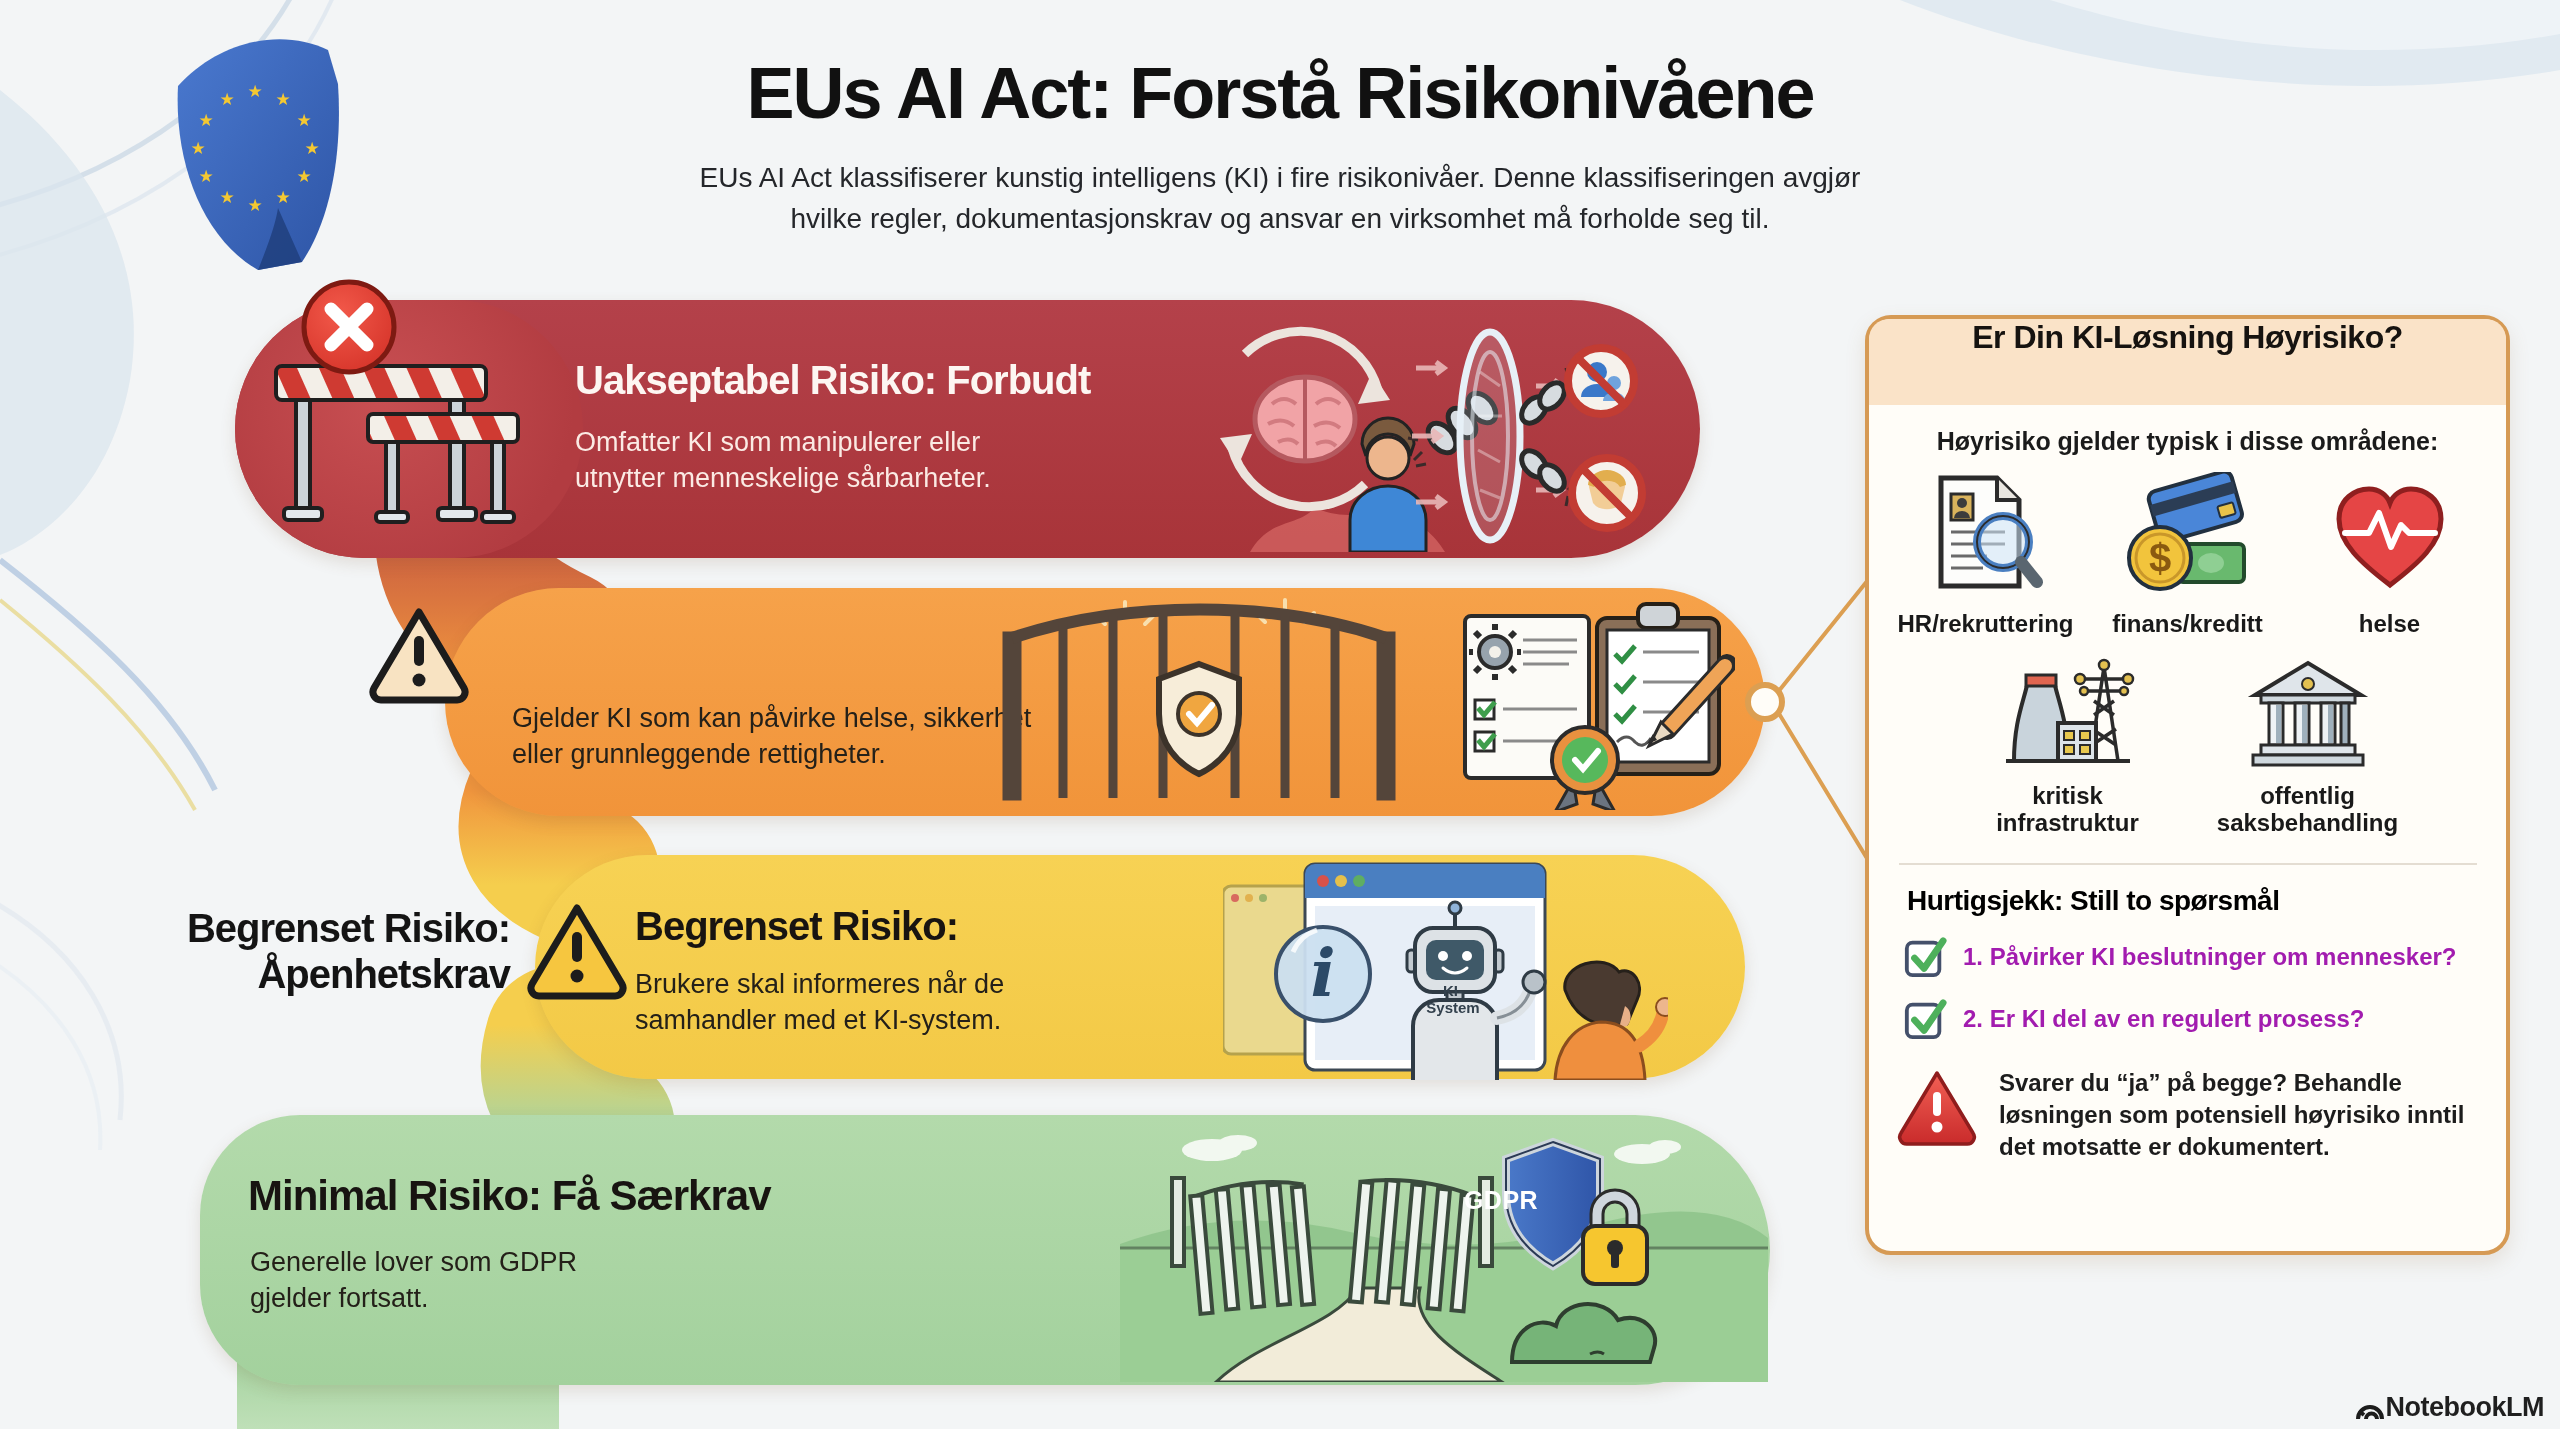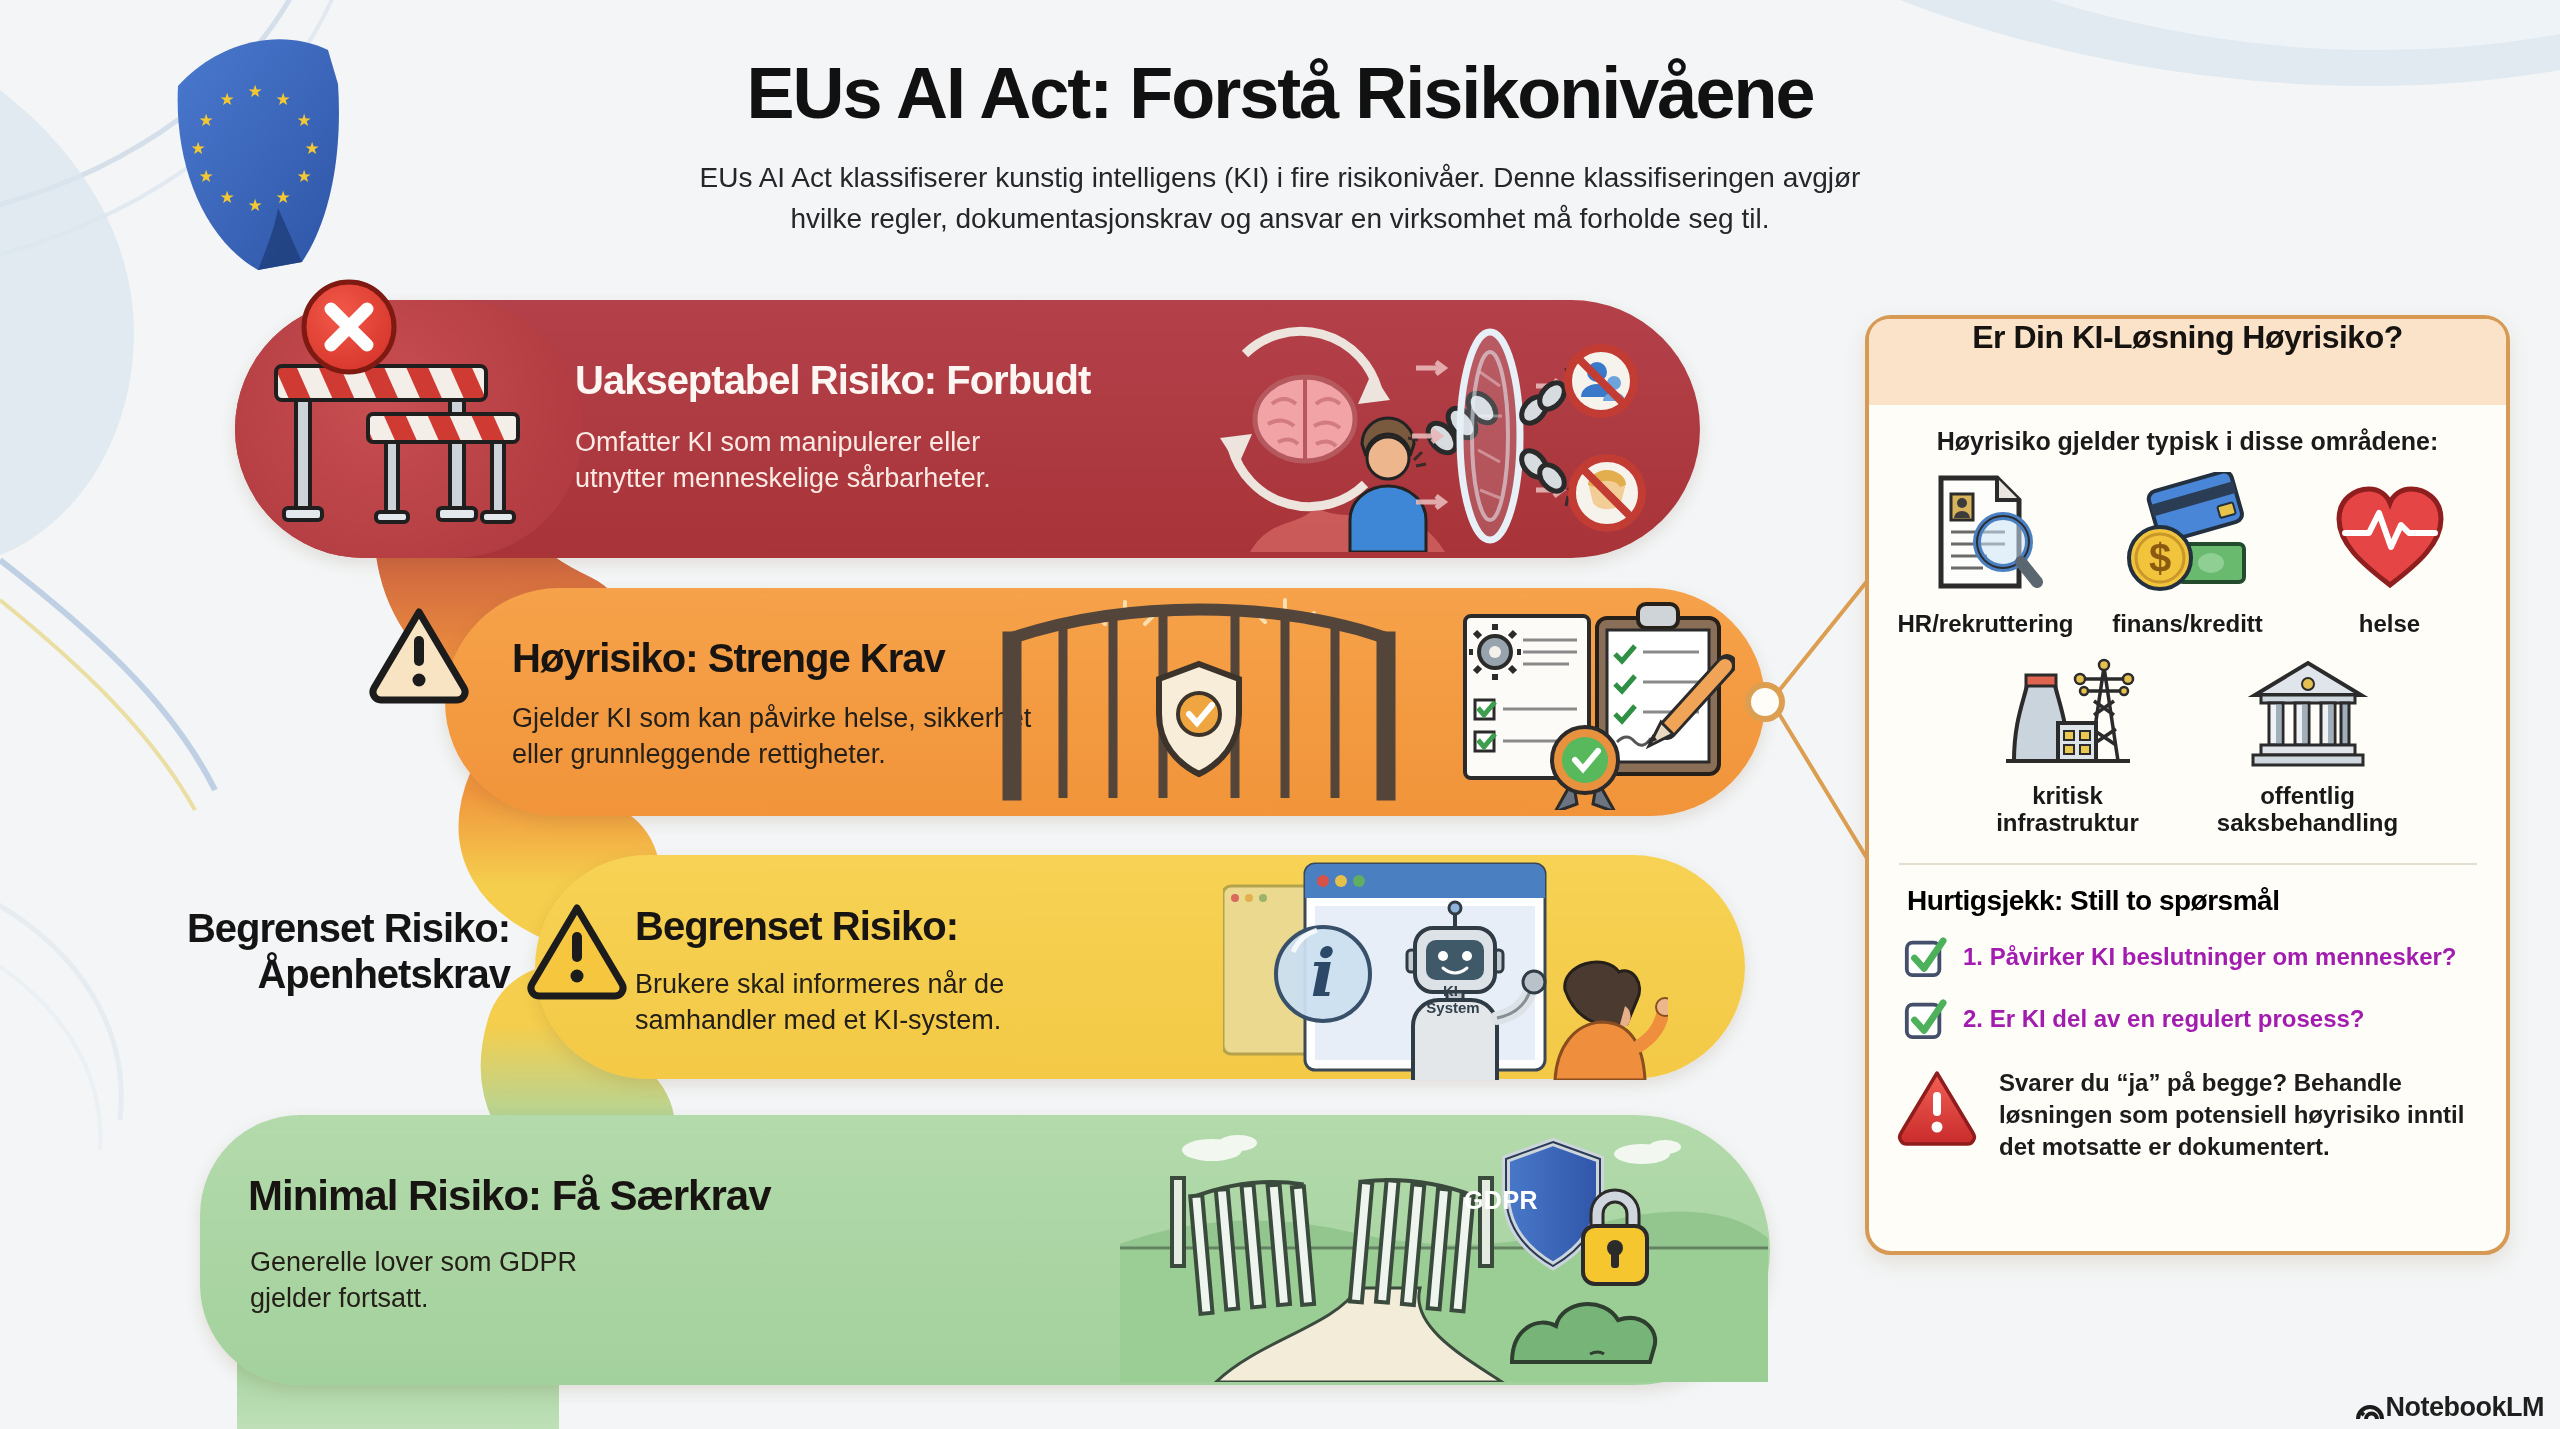--- a/index.html
+++ b/index.html
@@ -246,21 +246,20 @@
   </svg>
 
   <div class="abs band band-orange"></div>
 
   <svg class="abs" style="left:366px;top:604px;" width="106" height="100" viewBox="0 0 106 100">
     <path d="M53,8 L98,84 a8,8 0 0 1 -7,12 H15 a8,8 0 0 1 -7,-12 Z" fill="#f8e3c2" stroke="#1c1c1c" stroke-width="7" stroke-linejoin="round"></path>
     <rect x="48" y="32" width="10" height="30" rx="5" fill="#1c1c1c"></rect>
     <circle cx="53" cy="76" r="6.5" fill="#1c1c1c"></circle>
   </svg>
 
-  <div class="abs band-title t-dark" style="left:512px;top:636px;">Høyrisiko: Strenge Krav</div>
   <div class="abs band-body b-dark" style="left:512px;top:700px;">Gjelder KI som kan påvirke helse, sikkerhet
 eller grunnleggende rettigheter.</div>
 
   <svg class="abs" style="left:985px;top:598px;" width="750" height="212" viewBox="0 0 750 212">
 
     <g stroke="#f8dfae" stroke-width="4" stroke-linecap="round">
       <path d="M140,16 l0,-12 M120,26 l-9,-9 M160,26 l9,-9"></path>
       <path d="M300,14 l0,-12 M280,24 l-9,-9 M320,24 l9,-9"></path>
     </g>
 

